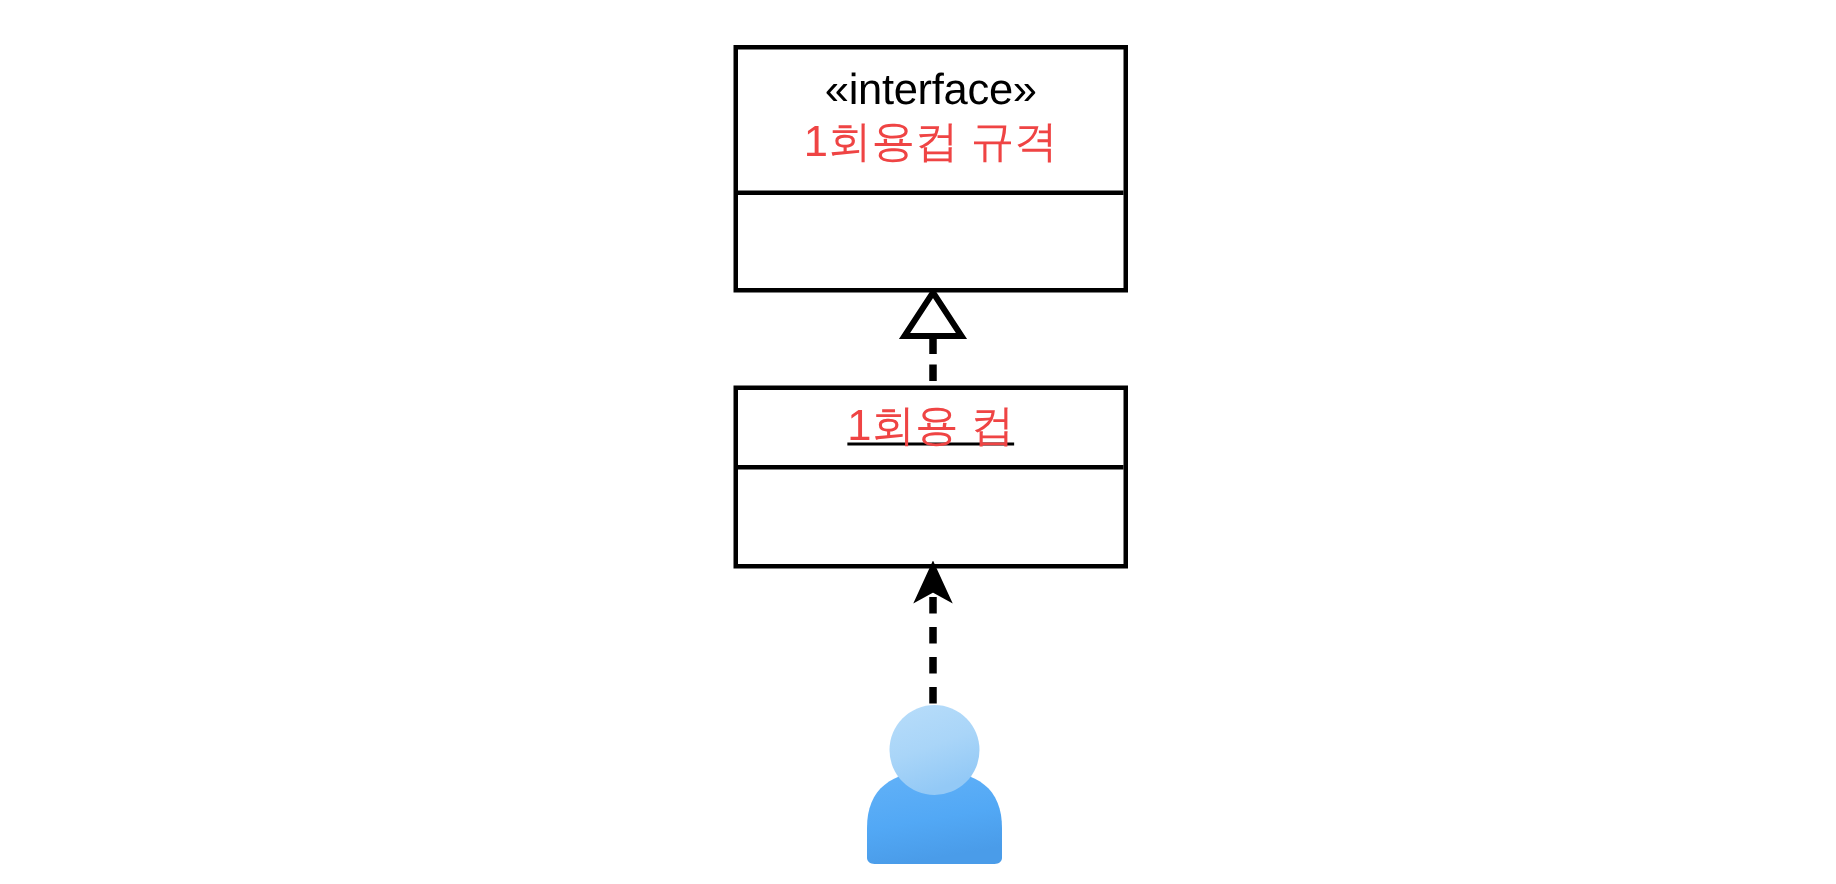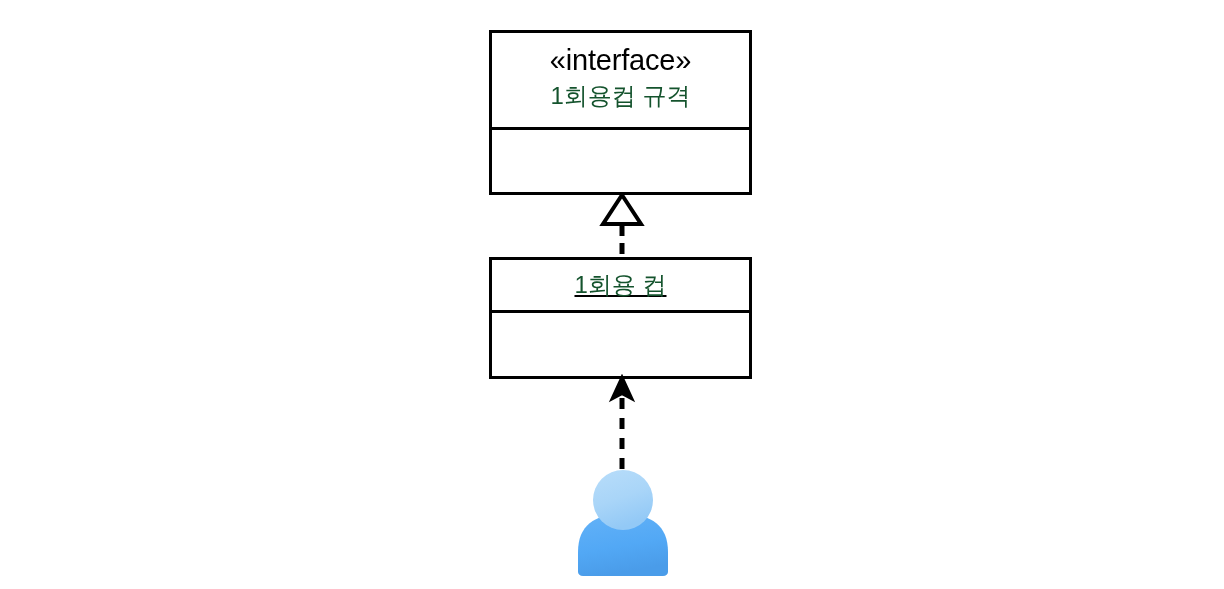--- a/index.html
+++ b/index.html
@@ -43,23 +43,23 @@
     flex: 1 1 auto;
   }
   .stereotype {
     font-size: 29px;
     line-height: 34px;
     color: #000000;
     white-space: nowrap;
     letter-spacing: -0.2px;
   }
   .classname {
-    font-size: 24px;
+    font-size: 29px;
     line-height: 37px;
-    color: #14532d;
+    color: #ef4444;
     white-space: nowrap;
   }
 
   
   #box-interface {
     left: 489px;
     top: 18px;
     width: 263px;
     height: 165px;
   }

